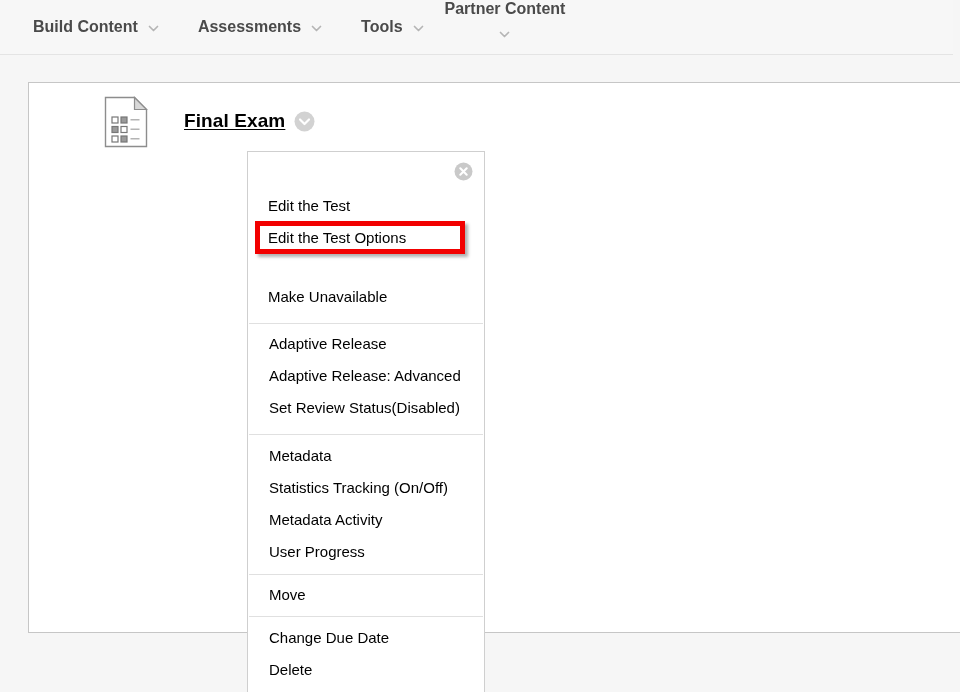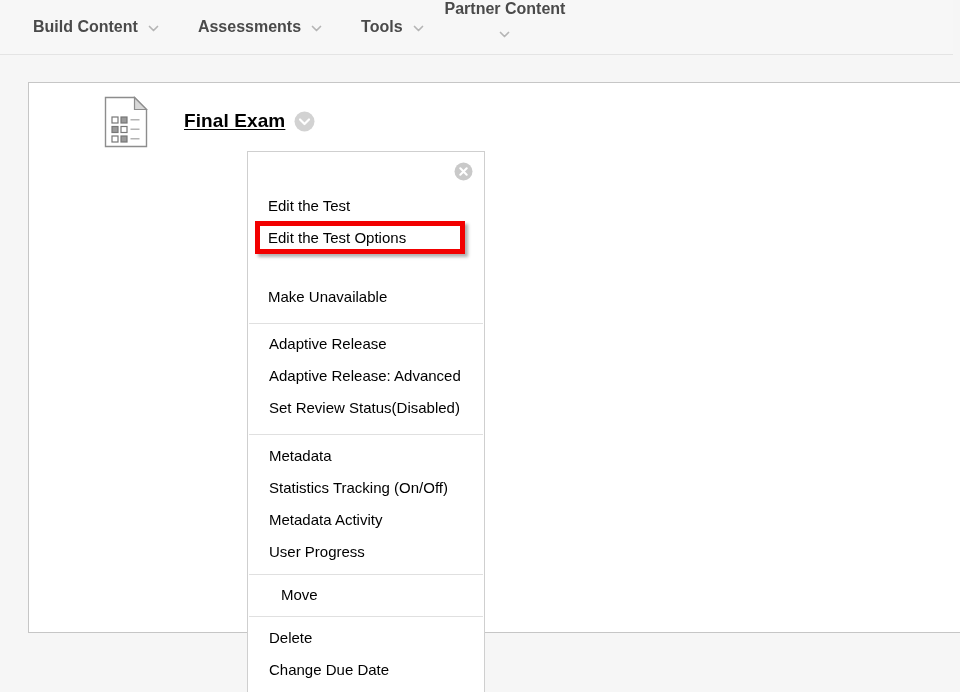--- a/index.html
+++ b/index.html
@@ -146,21 +146,21 @@
     line-height: 32px;
     height: 32px;
     padding-left: 20px;
     cursor: pointer;
     white-space: nowrap;
     box-sizing: border-box;
   }
   .menu-group.first .menu-item:last-child { margin-bottom: 10px; margin-top: 27px; }
   .menu-group.g2 { padding: 4px 0 10px 0; }
   .menu-group.g3 { padding: 5px 0 6px 0; }
-  .menu-group.g4 { padding: 4px 0 5px 12px; }
+  .menu-group.g4 { padding: 4px 0 5px 0; }
   .menu-group.g5 { padding: 5px 0 4px 0; }
 
   
   #highlight-box {
     position: absolute;
     left: 255px;
     top: 221px;
     width: 210px;
     height: 33px;
     border: 5px solid #f20000;
@@ -266,19 +266,19 @@
     <div class="menu-item">Statistics Tracking (On/Off)</div>
     <div class="menu-item">Metadata Activity</div>
     <div class="menu-item">User Progress</div>
   </div>
 
   <div class="menu-group g4">
     <div class="menu-item">Move</div>
   </div>
 
   <div class="menu-group g5">
+    <div class="menu-item">Change Due Date</div>
     <div class="menu-item">Delete</div>
-    <div class="menu-item">Change Due Date</div>
   </div>
 
 </div>
 
 <div id="highlight-box"></div>
 
 </body></html>

